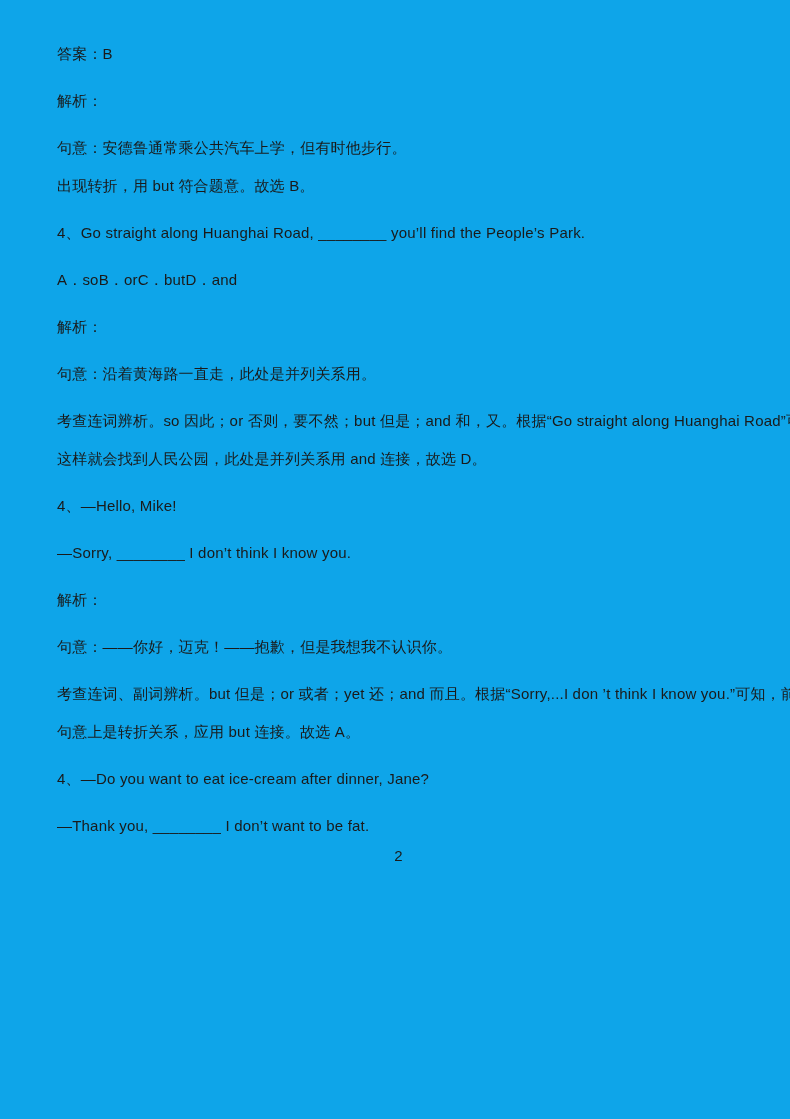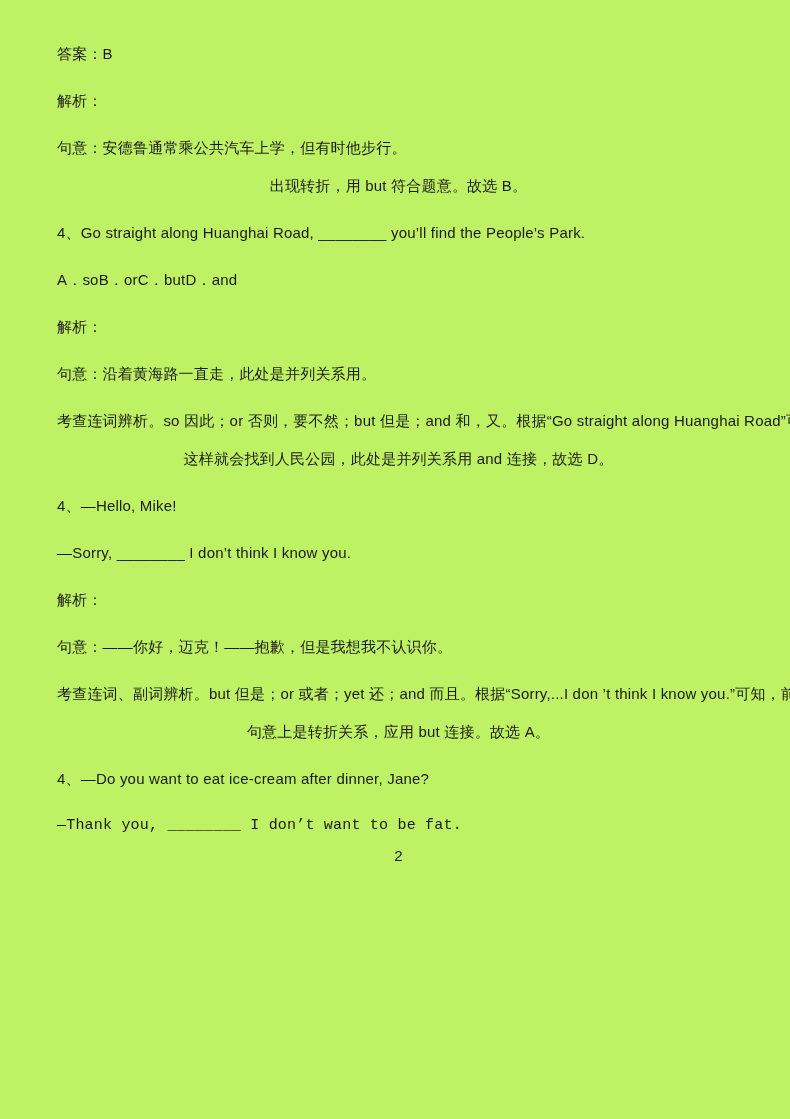--- a/index.html
+++ b/index.html
@@ -12,36 +12,34 @@
     height: 1119px;
     font-family: "Liberation Sans", "DejaVu Sans", sans-serif;
     color: #1a1a1a;
     overflow: hidden;
   }
   .page {
     box-sizing: border-box;
     width: 790px;
     height: 1119px;
     padding: 44px 50px 0 57px;
-    background: #bef264;
+    background: #0ea5e9;
   }
   p.line {
     margin: 0 0 27px 0;
     font-size: 15px;
     line-height: 20px;
     white-space: nowrap;
     letter-spacing: 0.2px;
   }
   p.cont {
     margin-top: -9px;
-    text-align: center;
   }
   p.tight {
     margin-bottom: 0;
-    font-family: Liberation Mono, monospace;
   }
   .page-number {
     margin: 10px 0 0 0;
     font-size: 15px;
     line-height: 20px;
     text-align: center;
   }
 </style>
 </head>
 <body>

